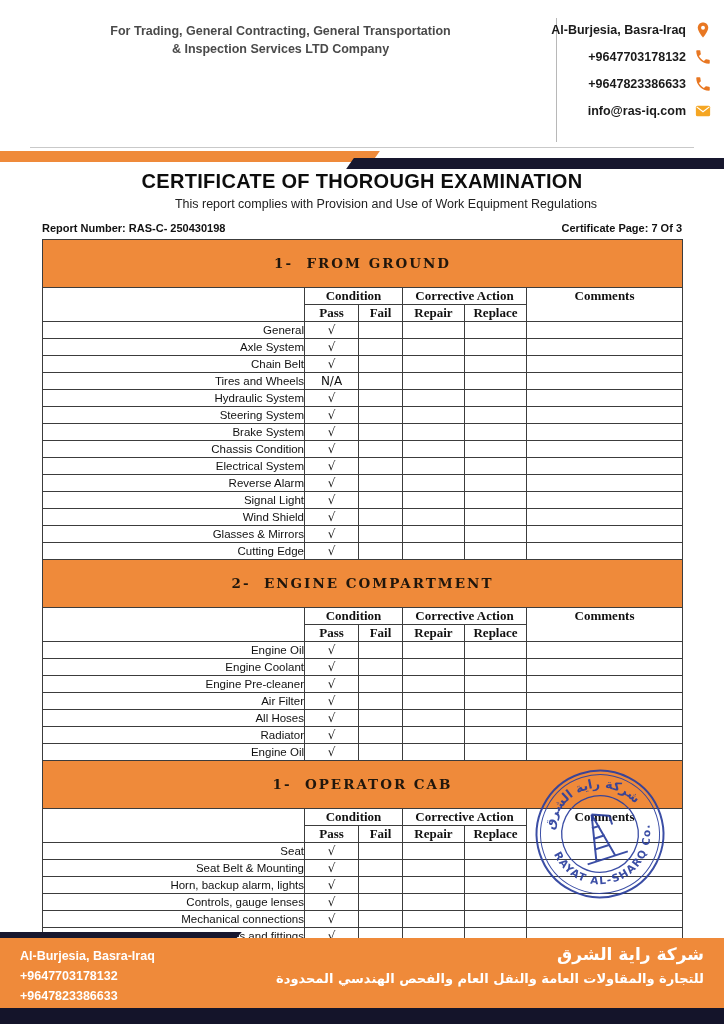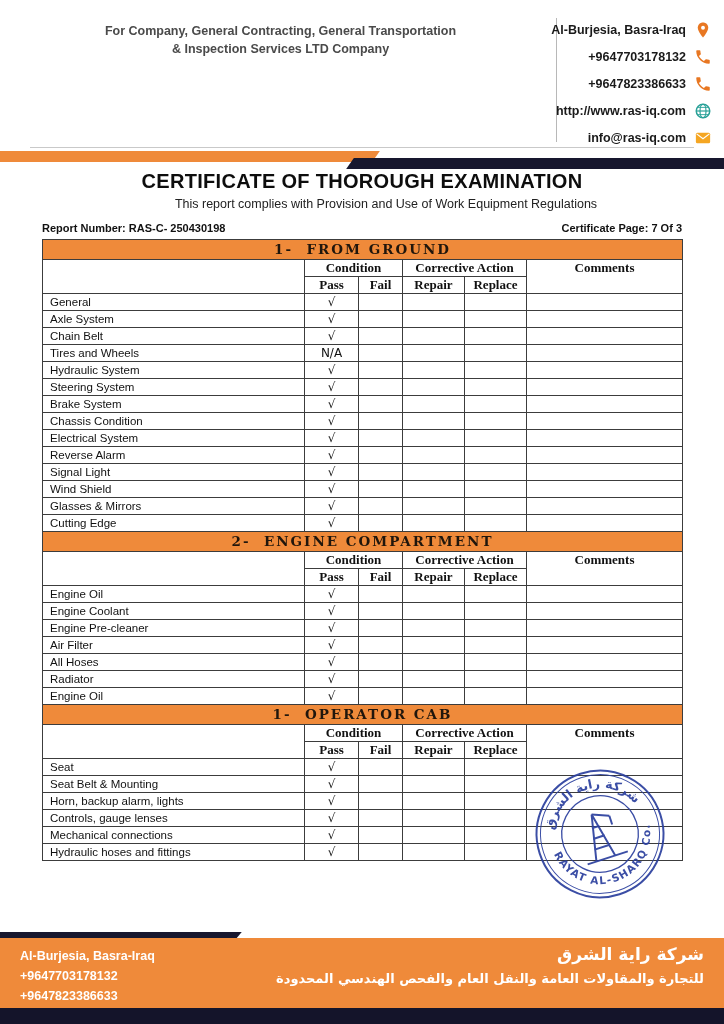--- a/index.html
+++ b/index.html
@@ -27,29 +27,29 @@
   .title { position:absolute; left:0; right:0; top:170px; text-align:center; font-size:20px; font-weight:bold; color:#0d0d0d; letter-spacing:.3px; }
   .subtitle { position:absolute; left:0; right:0; top:197px; text-align:center; font-size:12.5px; color:#222;padding-left:48px; }
   .report-row { position:absolute; left:42px; right:42px; top:222px; display:flex; justify-content:space-between; font-size:11px; font-weight:bold; color:#111; }
 
   
   table.inspection { position:absolute; left:42px; top:239px; width:640px; border-collapse:collapse; table-layout:fixed; }
   table.inspection td { border:1px solid #3c3c3c; overflow:hidden; }
   tr.section-row td {
     background:#EF8A3A; text-align:center; white-space:pre;
     font-family:"DejaVu Serif", serif; font-weight:bold; font-size:13.5px;
-    letter-spacing:2px; color:#20160c; height:19px; line-height:19px; padding:0;
+    letter-spacing:2px; color:#20160c; height:19px; line-height:19px; padding:14px;
   }
   tr.head td {
     font-family:"Liberation Serif", serif; font-weight:bold; font-size:13px;
     text-align:center; height:16px; line-height:16px; padding:0;margin-left:12px;
   }
   td.comments-h { vertical-align:top; }
   tr.data td { height:16px; line-height:16px; font-size:11.5px; padding:0; }
-  tr.data td.item { text-align:left; padding-left:7px; }
+  tr.data td.item { text-align:right; padding-left:7px; }
   tr.data td.mark { text-align:center; font-family:"DejaVu Sans", sans-serif; font-size:12px; }
 
   
   .stamp-wrap { position:absolute; left:534px; top:768px; width:132px; height:132px; transform:rotate(-18deg); opacity:.92; }
 
   
   .footer-accent { position:absolute; left:-12px; top:932px; width:250px; height:9px; background:#17172E; transform:skewX(-40deg); }
   .footer-band { position:absolute; left:0; top:938px; width:724px; height:70px; background:#EF8A3A; }
   .footer-left { position:absolute; left:20px; top:8px; color:#fff; font-weight:bold; font-size:12.5px; line-height:20px; }
   .footer-right { position:absolute; right:20px; top:6px; color:#fff; text-align:right; direction:rtl; font-family:"DejaVu Sans", sans-serif; }
@@ -57,21 +57,21 @@
   .footer-right .l2 { font-size:13px; font-weight:bold; }
   .bottom-bar { position:absolute; left:0; top:1008px; width:724px; height:16px; background:#14142A; }
 </style>
 </head>
 <body>
 
 <div class="page">
 
   <div class="logo-area">
     <div class="tagline">
-      <div>For Company, General Contracting, General Transportation</div>
+      <div>For Trading, General Contracting, General Transportation</div>
       <div>&amp; Inspection Services LTD Company</div>
     </div>
   </div>
 
   <div class="v-divider"></div>
 
   <div class="contacts">
     <div class="contact-row">
       <span>Al-Burjesia, Basra-Iraq</span>
       <span class="cicon">
@@ -87,32 +87,20 @@
         <svg viewBox="0 0 24 24" width="18" height="18">
             <path d="M6.6 10.8c1.4 2.8 3.8 5.1 6.6 6.6l2.2-2.2c.3-.3.7-.4 1-.2 1.1.4 2.3.6 3.6.6.6 0 1 .4 1 1V20c0 .6-.4 1-1 1C10.8 21 3 13.2 3 4c0-.6.4-1 1-1h3.5c.6 0 1 .4 1 1 0 1.2.2 2.4.6 3.6.1.3 0 .7-.2 1l-2.3 2.2z" fill="#E87722"></path>
           </svg>
       </span>
     </div>
     <div class="contact-row">
       <span>+9647823386633</span>
       <span class="cicon">
         <svg viewBox="0 0 24 24" width="18" height="18">
             <path d="M6.6 10.8c1.4 2.8 3.8 5.1 6.6 6.6l2.2-2.2c.3-.3.7-.4 1-.2 1.1.4 2.3.6 3.6.6.6 0 1 .4 1 1V20c0 .6-.4 1-1 1C10.8 21 3 13.2 3 4c0-.6.4-1 1-1h3.5c.6 0 1 .4 1 1 0 1.2.2 2.4.6 3.6.1.3 0 .7-.2 1l-2.3 2.2z" fill="#E87722"></path>
-          </svg>
-      </span>
-    </div>
-    <div class="contact-row">
-      <span>http://www.ras-iq.com</span>
-      <span class="cicon">
-        <svg viewBox="0 0 24 24" width="18" height="18">
-            <circle cx="12" cy="12" r="9" fill="none" stroke="#2AA198" stroke-width="2"></circle>
-            <ellipse cx="12" cy="12" rx="4" ry="9" fill="none" stroke="#2AA198" stroke-width="1.6"></ellipse>
-            <line x1="3" y1="12" x2="21" y2="12" stroke="#2AA198" stroke-width="1.6"></line>
-            <line x1="4.5" y1="7.2" x2="19.5" y2="7.2" stroke="#2AA198" stroke-width="1.2"></line>
-            <line x1="4.5" y1="16.8" x2="19.5" y2="16.8" stroke="#2AA198" stroke-width="1.2"></line>
           </svg>
       </span>
     </div>
     <div class="contact-row">
       <span>info@ras-iq.com</span>
       <span class="cicon">
         <svg viewBox="0 0 24 24" width="18" height="18">
             <rect x="2.5" y="5" width="19" height="14" rx="2" fill="#F5A623"></rect>
             <path d="M3.5 6.5 12 13l8.5-6.5" stroke="#fff" stroke-width="1.6" fill="none"></path>
           </svg>

